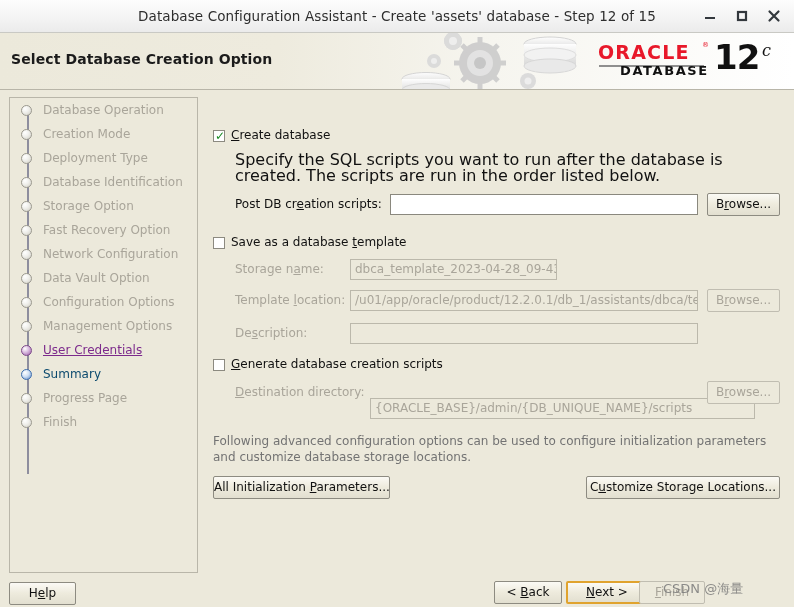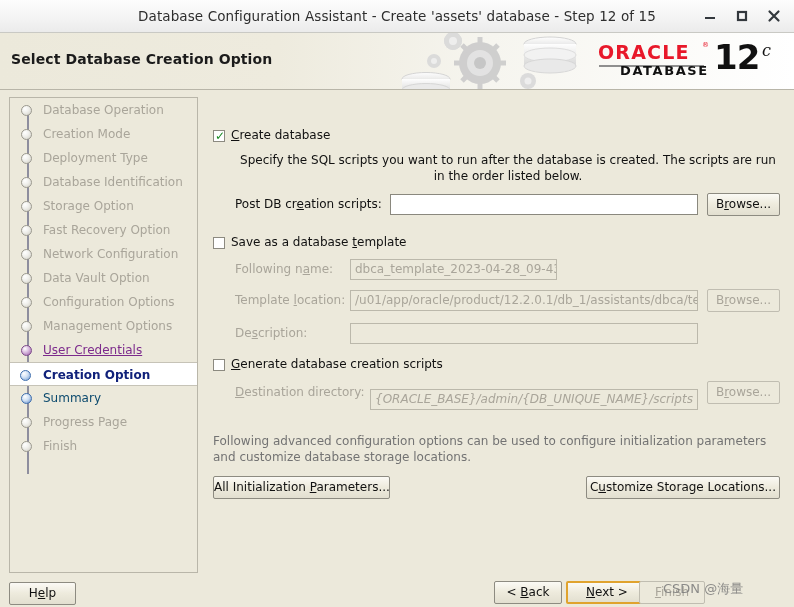--- a/index.html
+++ b/index.html
@@ -233,24 +233,23 @@
     position: absolute;
     left: 18px; top: 0;
     font-size: 12px;
     color: #111;
     white-space: nowrap;
   }
   .u { text-decoration: underline; }
 
   .helptext {
     position: absolute;
-    font-size: 12px;
+    font-size: 16px;
     color: #111;
     line-height: 16px;
-    text-align: center;
   }
 
   .field-label {
     position: absolute;
     font-size: 12px;
     color: #111;
     white-space: nowrap;
   }
   .field-label.disabled { color: #a9a59a; }
 
@@ -437,24 +436,20 @@
     <span class="nav-label">Configuration Options</span>
   </div>
   <div class="nav-item">
     <span class="bullet b-done"></span>
     <span class="nav-label">Management Options</span>
   </div>
   <div class="nav-item visited">
     <span class="bullet b-visited"></span>
     <span class="nav-label">User Credentials</span>
   </div>
-  <div class="nav-item current">
-    <span class="bullet b-current"></span>
-    <span class="nav-label">Creation Option</span>
-  </div>
   <div class="nav-item next">
     <span class="bullet b-next"></span>
     <span class="nav-label">Summary</span>
   </div>
   <div class="nav-item">
     <span class="bullet b-done"></span>
     <span class="nav-label">Progress Page</span>
   </div>
   <div class="nav-item">
     <span class="bullet b-done"></span>
@@ -478,42 +473,42 @@
 
   <div class="txtfield" style="left:183px; top:97px; width:308px;"></div>
 
   <div class="btn" style="left:500px; top:96px; width:73px;"><span>B</span><span class="u">r</span><span>owse...</span></div>
 
   <div class="chk-row" style="left:6px; top:138px;">
     <span class="chk-box"></span>
     <span class="chk-label"><span>Save as a database </span><span class="u">t</span><span>emplate</span></span>
   </div>
 
-  <div class="field-label disabled" style="left:28px; top:165px;"><span>Following n</span><span class="u">a</span><span>me:</span></div>
+  <div class="field-label disabled" style="left:28px; top:165px;"><span>Storage n</span><span class="u">a</span><span>me:</span></div>
 
   <div class="txtfield disabled" style="left:143px; top:162px; width:207px;">dbca_template_2023-04-28_09-43-3</div>
 
   <div class="field-label disabled" style="left:28px; top:196px;"><span>Template </span><span class="u">l</span><span>ocation:</span></div>
 
   <div class="txtfield disabled" style="left:143px; top:193px; width:348px;">/u01/app/oracle/product/12.2.0.1/db_1/assistants/dbca/temp</div>
 
   <div class="btn disabled" style="left:500px; top:192px; width:73px;"><span>B</span><span class="u">r</span><span>owse...</span></div>
 
   <div class="field-label disabled" style="left:28px; top:229px;"><span>De</span><span class="u">s</span><span>cription:</span></div>
 
   <div class="txtfield disabled" style="left:143px; top:226px; width:348px;"></div>
 
   <div class="chk-row" style="left:6px; top:260px;">
     <span class="chk-box"></span>
     <span class="chk-label"><span class="u">G</span><span>enerate database creation scripts</span></span>
   </div>
 
   <div class="field-label disabled" style="left:28px; top:288px;"><span class="u">D</span><span>estination directory:</span></div>
 
-  <div class="txtfield disabled" style="left:163px; top:292px; width:328px;font-style:italic;">{ORACLE_BASE}/admin/{DB_UNIQUE_NAME}/scripts</div>
+  <div class="txtfield disabled" style="left:163px; top:301px; width:385px;">{ORACLE_BASE}/admin/{DB_UNIQUE_NAME}/scripts</div>
 
   <div class="btn disabled" style="left:500px; top:284px; width:73px;"><span>B</span><span class="u">r</span><span>owse...</span></div>
 
   <div id="advtext">Following advanced configuration options can be used to configure initialization parameters and customize database storage locations.</div>
 
   <div class="btn" style="left:6px; top:379px; width:177px;"><span>All Initialization </span><span class="u">P</span><span>arameters...</span></div>
 
   <div class="btn" style="left:379px; top:379px; width:194px;"><span>C</span><span class="u">u</span><span>stomize Storage Locations...</span></div>
 
 </div>

